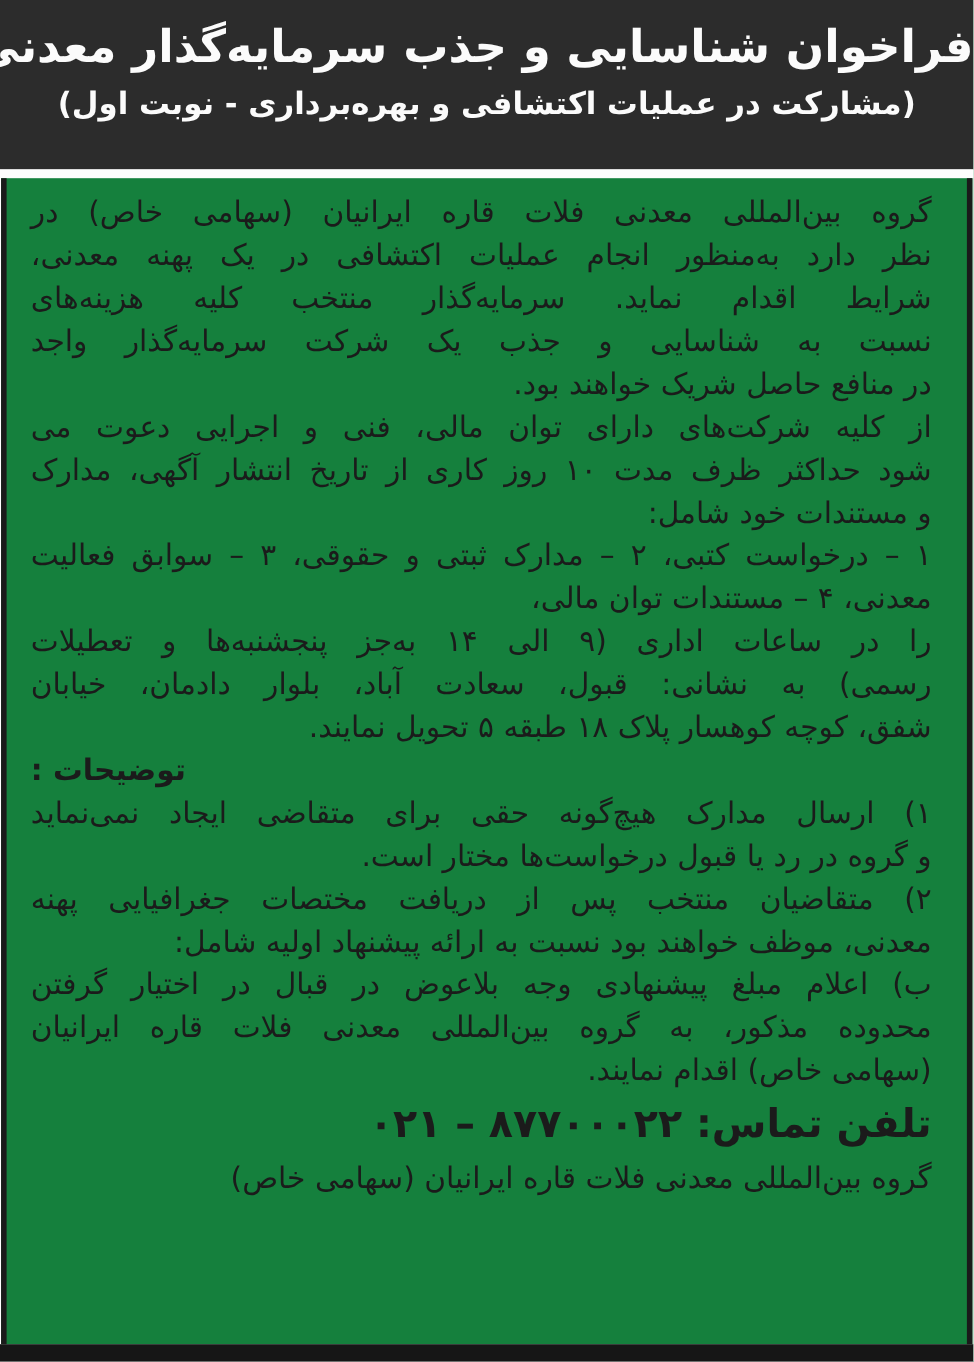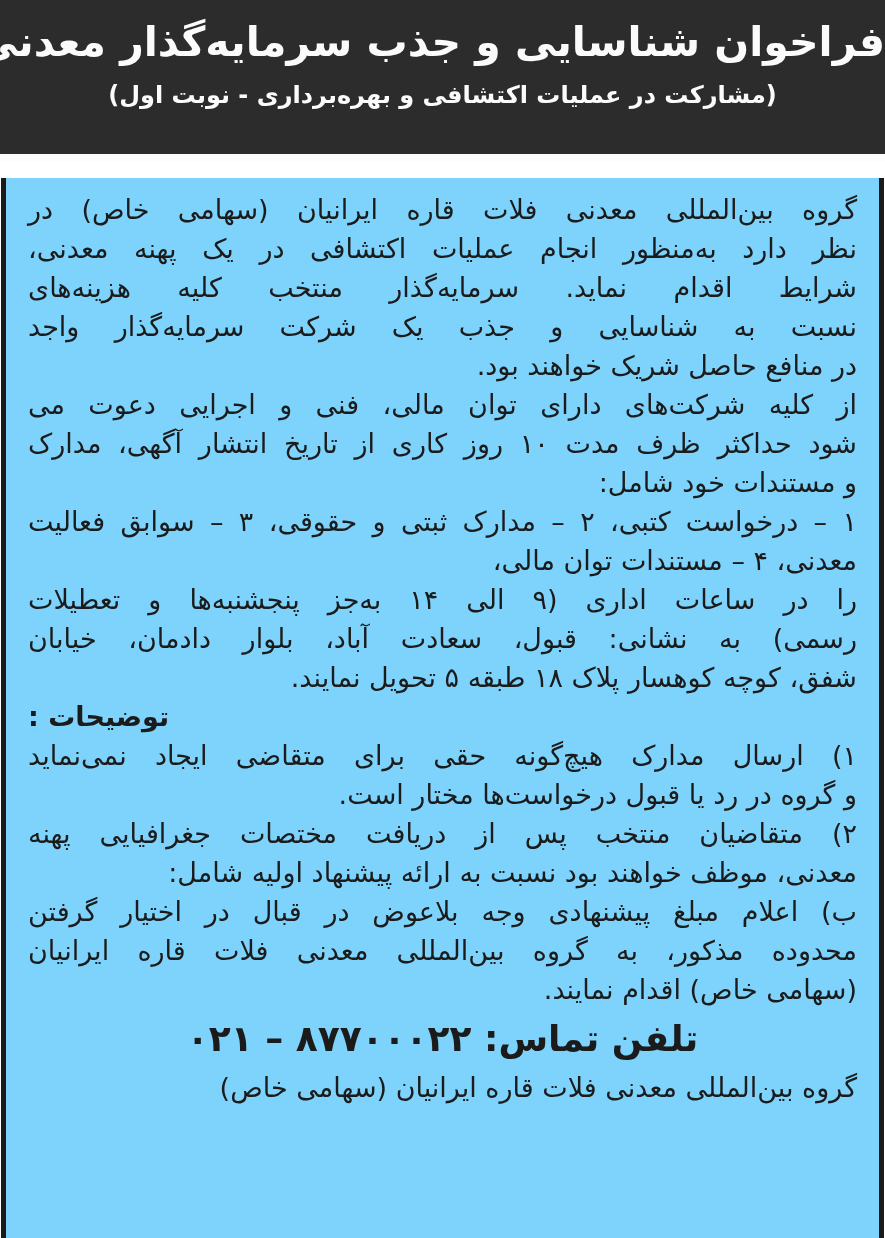--- a/index.html
+++ b/index.html
@@ -13,40 +13,40 @@
   .head {
     height: 154px; background: #2c2c2c; color: #fbfbfb;
     text-align: center; direction: rtl; box-sizing: border-box;
     padding-top: 12px;
   }
   .title {
     font-size: 41px; font-weight: bold; line-height: 60px;
     white-space: nowrap;
   }
   .subtitle {
-    font-size: 24px; font-weight: bold; line-height: 46px;
+    font-size: 28px; font-weight: bold; line-height: 46px;
     white-space: nowrap;
   }
 
   .gap { height: 8px; background: #fdfdfd; }
 
   
   .frame {
-    box-sizing: border-box; height: 1060px; margin: 16px 1px;
+    box-sizing: border-box; height: 1060px; margin: 0 1px;
     border-left: 5px solid #1a1a1a; border-right: 5px solid #1a1a1a;
-    background: #7dd3fc; direction: rtl;
-    padding: 12px 22px 0 22px;
+    background: #15803d; direction: rtl;
+    padding: 12px 32px 0 22px;
     color: #1b1b1b;
   }
   .frame p { margin: 0; font-size: 27px; line-height: 39px; }
   .jl { text-align: justify; text-align-last: justify; }
   .rl { text-align: right; }
   .heading { font-weight: bold; text-align: left; }
   .phone {
-    text-align: center; font-weight: bold;
+    font-weight: bold;
     font-size: 36px !important; line-height: 52px !important;
     margin-top: 4px !important; direction: rtl;
   }
   .sig { text-align: right; line-height: 46px !important; }
 
   
   .botbar { height: 16px; background: #161616; }
 </style>
 </head>
 <body>

